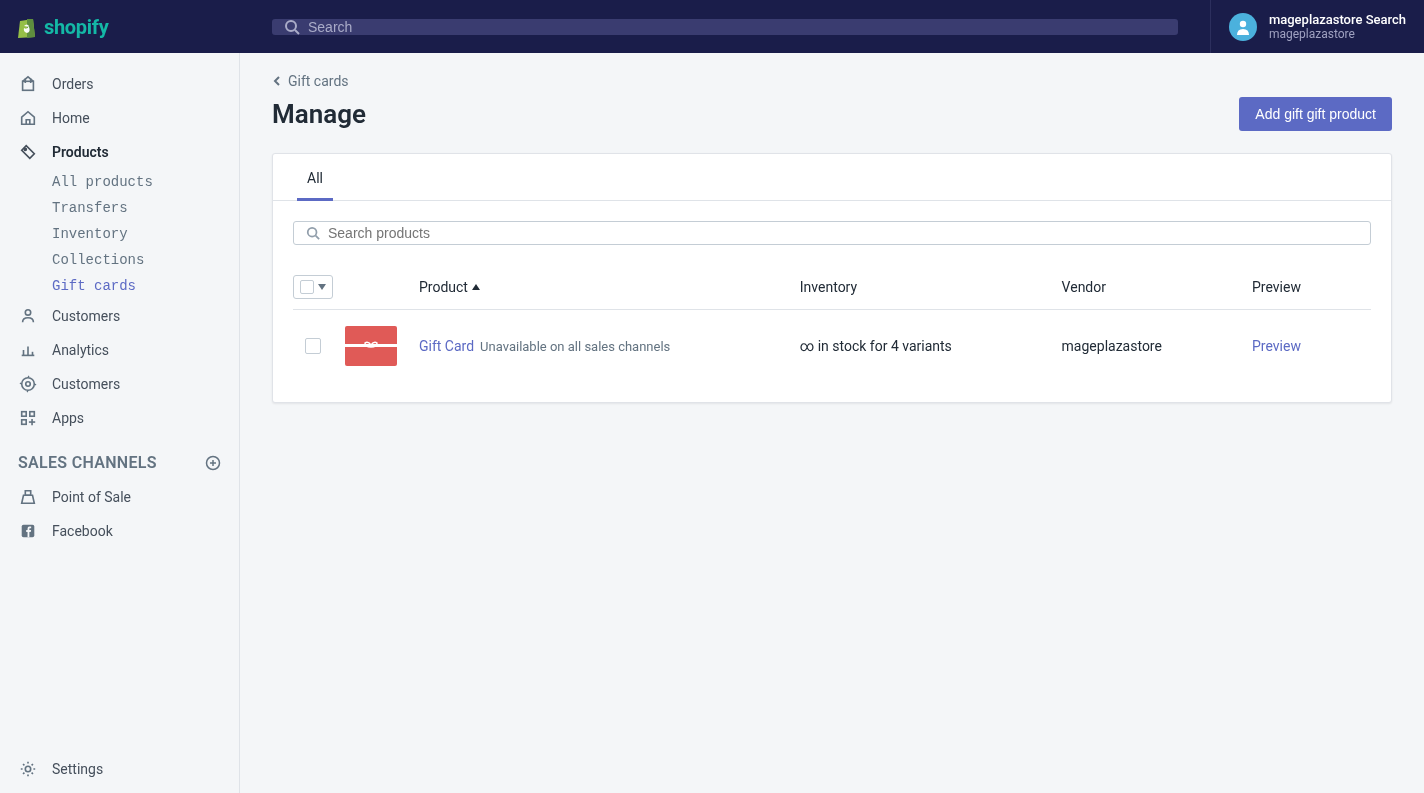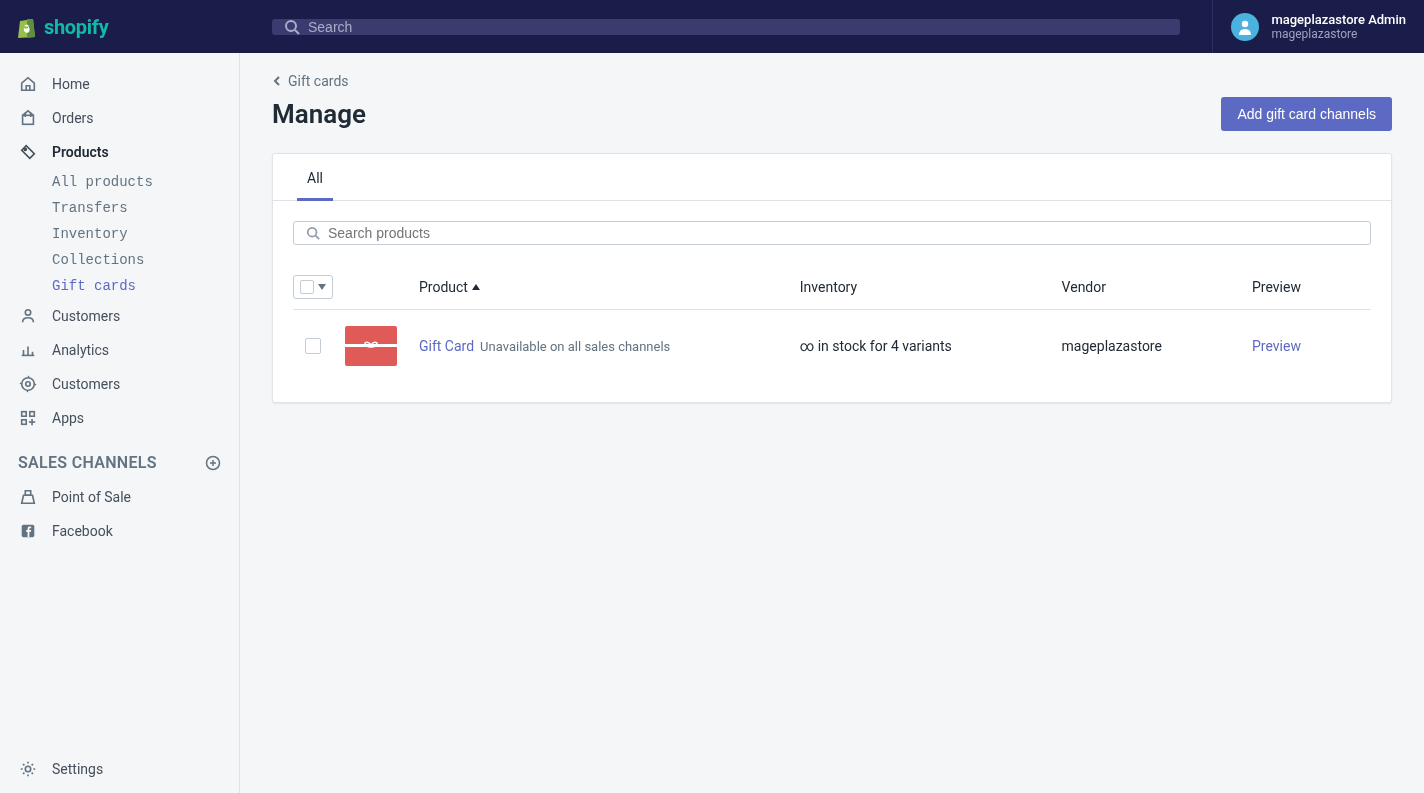--- a/index.html
+++ b/index.html
@@ -89,46 +89,46 @@
     </div>
   </div>
   <div class="profile-area">
     <div class="avatar">
       <svg width="18" height="18" viewBox="0 0 18 18" fill="#fff">
           <circle cx="9" cy="6" r="3.2"></circle>
           <path d="M3 17 Q3 11 9 11 Q15 11 15 17 Z"></path>
         </svg>
     </div>
     <div class="profile-text">
-      <span class="profile-name">mageplazastore Admin</span>
+      <span class="profile-name">mageplazastore Search</span>
       <span class="profile-store">mageplazastore</span>
     </div>
   </div>
 </div>
 
 <div class="sidebar">
-  <div class="nav-item">
-    <span class="icon-wrap">
-        <svg width="18" height="18" viewBox="0 0 20 20" fill="none" stroke="#637381" stroke-width="1.8">
-          <path d="M3 9 L10 3 L17 9 V17 H3 Z"></path>
-          <path d="M8 17 V12 H12 V17"></path>
-        </svg>
-      </span>
-    <span class="nav-label">Home</span>
-  </div>
   <div class="nav-item">
     <span class="icon-wrap">
         <svg width="18" height="18" viewBox="0 0 20 20" fill="none" stroke="#637381" stroke-width="1.8">
           <rect x="4" y="7" width="12" height="10"></rect>
           <path d="M7 4 V9 M13 4 V9"></path>
           <path d="M10 4 L10 10" stroke-width="0"></path>
           <path d="M4 7 L10 2 L16 7" fill="none"></path>
         </svg>
       </span>
     <span class="nav-label">Orders</span>
+  </div>
+  <div class="nav-item">
+    <span class="icon-wrap">
+        <svg width="18" height="18" viewBox="0 0 20 20" fill="none" stroke="#637381" stroke-width="1.8">
+          <path d="M3 9 L10 3 L17 9 V17 H3 Z"></path>
+          <path d="M8 17 V12 H12 V17"></path>
+        </svg>
+      </span>
+    <span class="nav-label">Home</span>
   </div>
   <div class="nav-item active">
     <span class="icon-wrap">
         <svg width="18" height="18" viewBox="0 0 20 20" fill="none" stroke="#454f5b" stroke-width="1.8">
           <path d="M3 8 L8 3 L17 12 L12 17 Z"></path>
           <circle cx="7" cy="7" r="1.2" fill="#454f5b"></circle>
         </svg>
       </span>
     <span class="nav-label">Products</span>
   </div>
@@ -226,21 +226,21 @@
   <div class="breadcrumb">
     <span style="margin-right:6px;">
         <svg width="10" height="12" viewBox="0 0 10 12" fill="none" stroke="#637381" stroke-width="2">
           <path d="M7 2 L3 6 L7 10"></path>
         </svg>
       </span>
     <span>Gift cards</span>
   </div>
   <div class="page-header">
     <h1 class="page-title">Manage</h1>
-    <button class="primary-btn">Add gift card channels</button>
+    <button class="primary-btn">Add gift gift product</button>
   </div>
 
   <div class="card">
     <div class="tabs">
       <div class="tab active">All</div>
     </div>
     <div class="card-body">
       <div class="search-products">
         <span>
             <svg width="14" height="14" viewBox="0 0 16 16" fill="none" stroke="#919eab" stroke-width="2">

